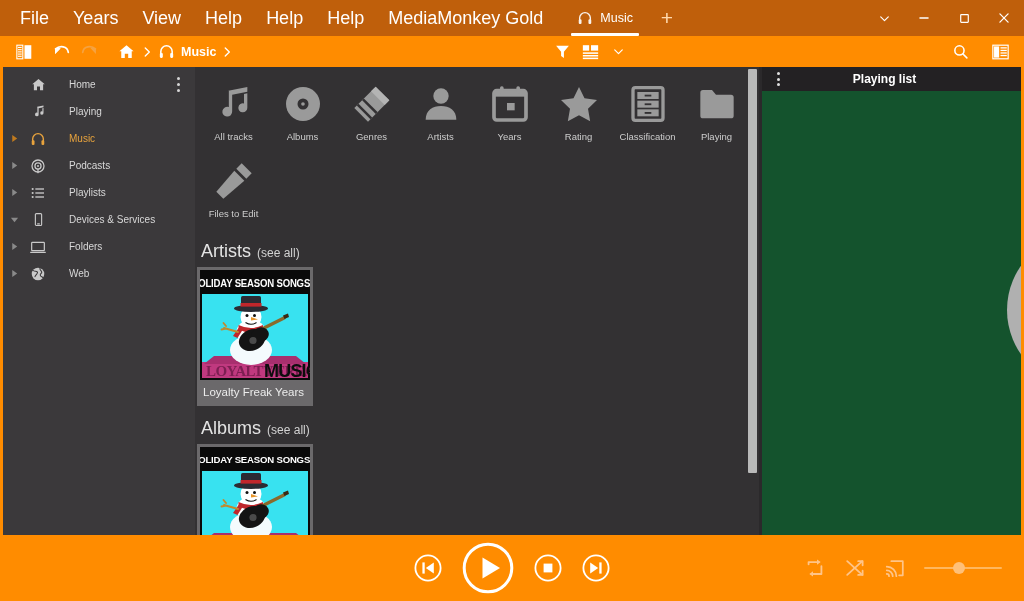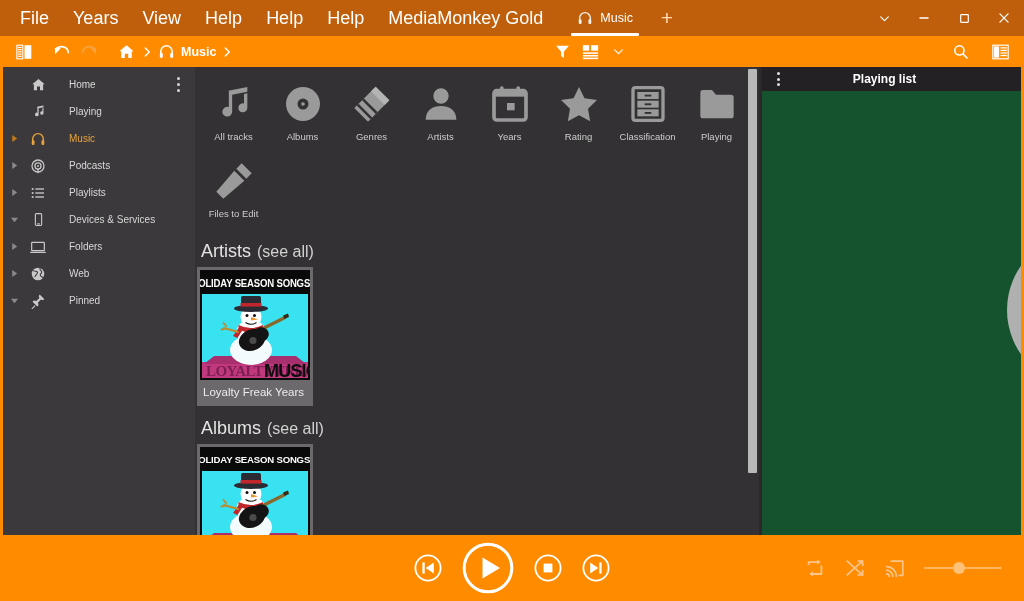--- a/index.html
+++ b/index.html
@@ -158,21 +158,21 @@
     font-size: 9.5px; color: #cdcdcd;
     margin-top: 4px; text-align: center;
     white-space: nowrap;
   }
 
   .section-head {
     display: flex; align-items: baseline; gap: 6px;
     padding: 12px 0 5px 6px;
   }
   .section-title { font-size: 18px; color: #e4e4e4; font-weight: 400; }
-  .section-seeall { font-size: 16px; color: #d2d2d2; cursor: default; }
+  .section-seeall { font-size: 12px; color: #d2d2d2; cursor: default; }
 
   .card-row { display: flex; padding-left: 2px; }
   .card {
     width: 116px;
     background: #6b696b;
     padding: 3px 3px 0 3px;
     cursor: default;
   }
   .card-label {
     font-size: 11.5px; color: #ececec;
@@ -544,34 +544,20 @@
           </span>
           <span class="sb-icon">
             <svg width="16" height="16" viewBox="0 0 24 24" fill="#c9c9c9">
               <circle cx="12" cy="12" r="9.4"></circle>
               <path d="M5 7 C8 9 9 7 11 9 C13 11 8 13 7.5 16 M15 3.4 C14 6 17 6.5 17.6 9 C18.2 11.5 14.5 11 15.5 14 C16.3 16.4 18.6 16 19.2 17.6" fill="none" stroke="#3b393b" stroke-width="1.6" stroke-linecap="round"></path>
             </svg>
           </span>
           <span class="sb-label">Web</span>
         </div>
 
-        <div class="sb-item">
-          <span class="sb-arrow">
-            <svg width="9" height="9" viewBox="0 0 10 10" fill="#8a8a8a">
-                <path d="M1 3 L9 3 L5 8 Z"></path>
-              </svg>
-          </span>
-          <span class="sb-icon">
-            <svg width="16" height="16" viewBox="0 0 24 24" fill="#c9c9c9">
-              <path d="M14.6 2.4 L21.6 9.4 L19.2 11 L16.6 9.8 L12 14.4 L12.8 18.4 L11 20.2 L3.8 13 L5.6 11.2 L9.6 12 L14.2 7.4 L13 4.8 Z"></path>
-              <rect x="1.2" y="20.6" width="7.4" height="1.7" rx="0.8" transform="rotate(-45 5 21)"></rect>
-            </svg>
-          </span>
-          <span class="sb-label">Pinned</span>
-        </div>
 
       </div>
     </div>
 
     <div class="main-wrap">
       <div class="main">
 
         <div class="cat-grid">
 
           <div class="cat">

